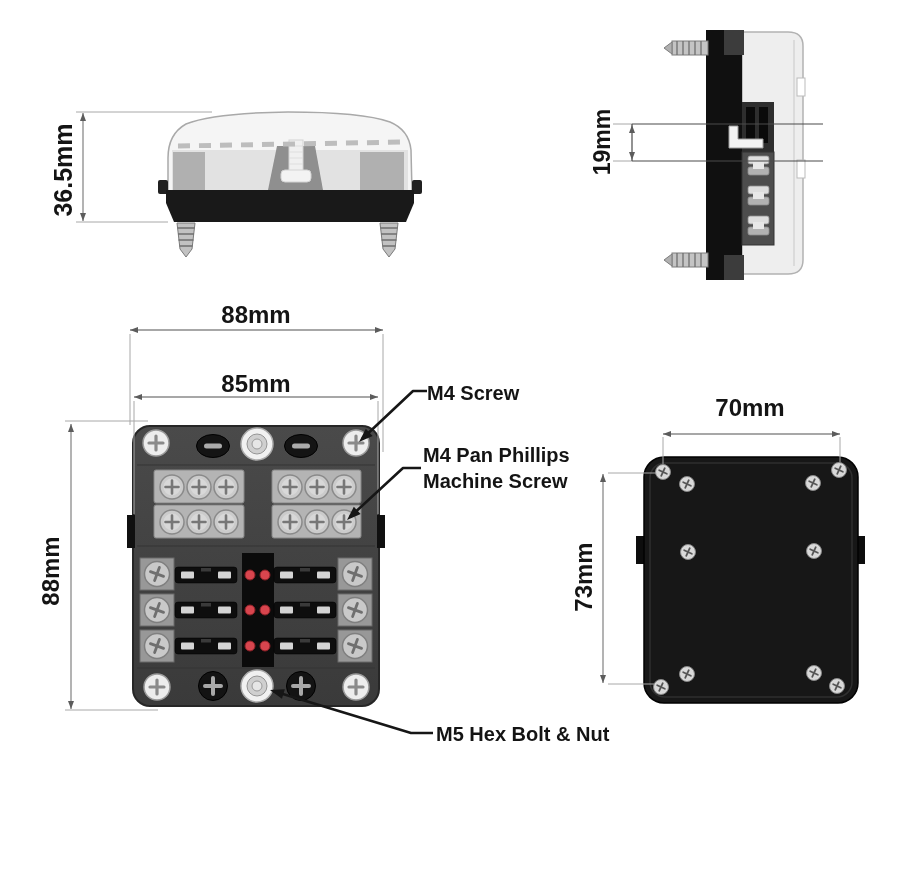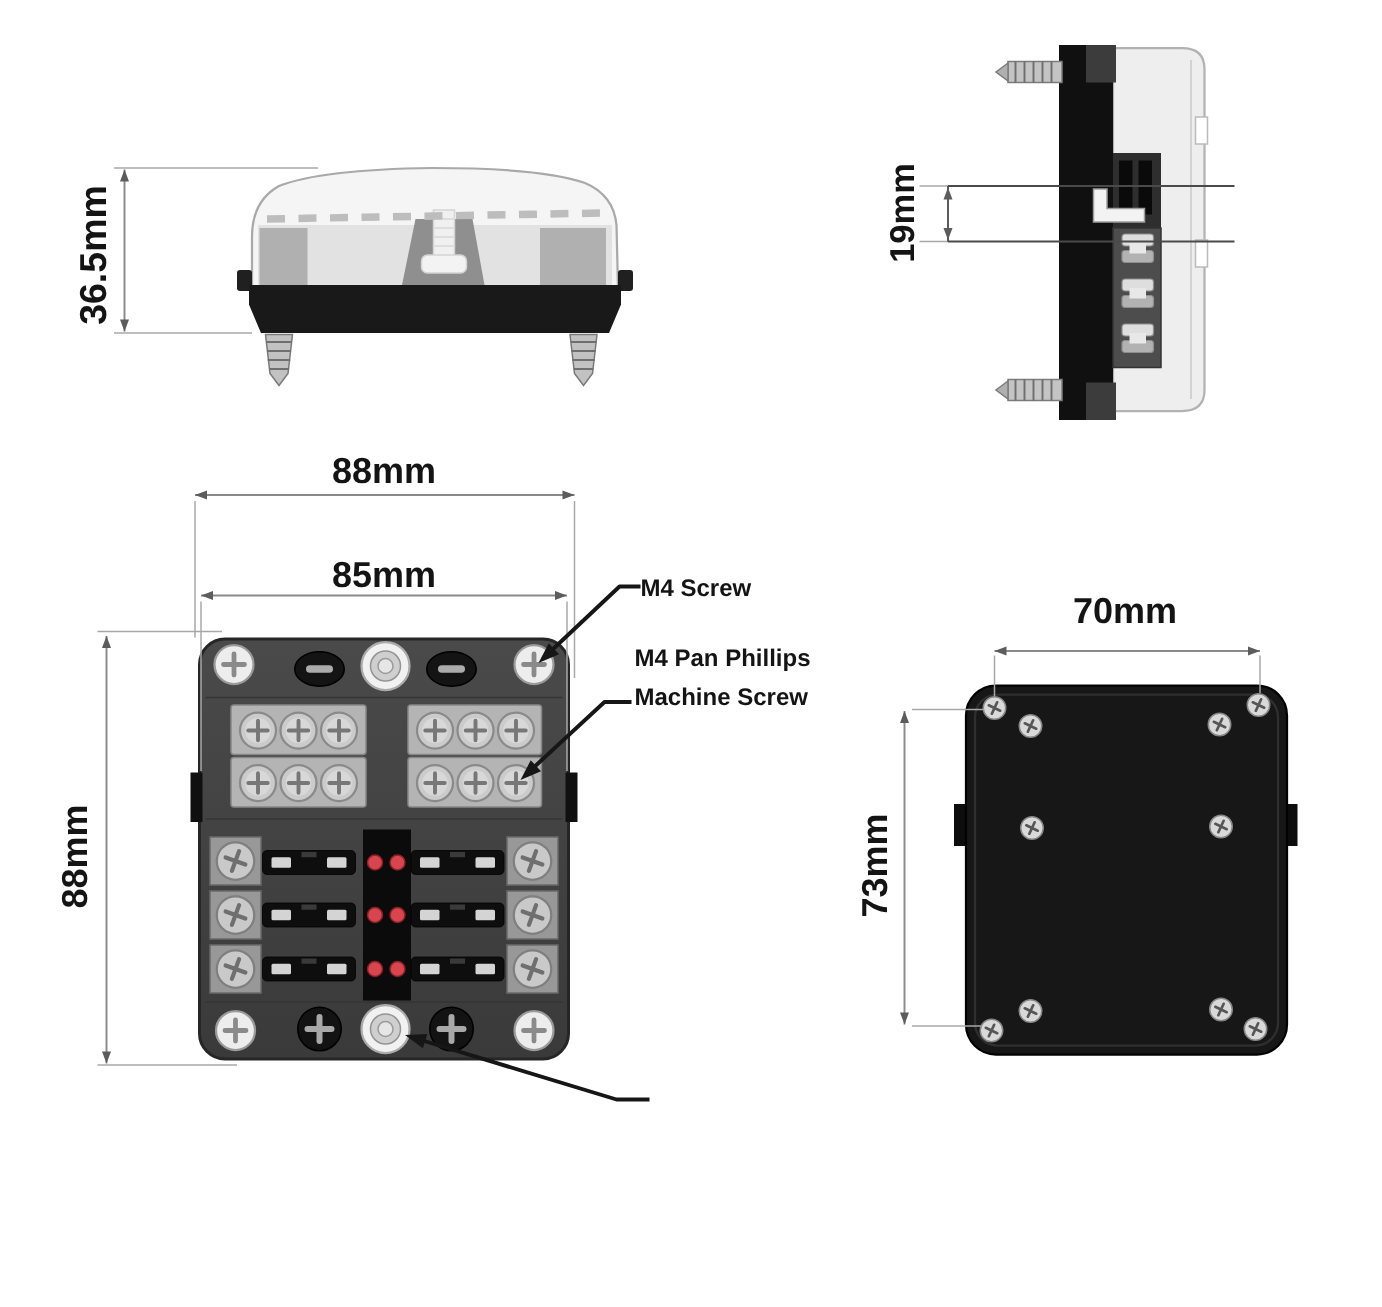--- a/index.html
+++ b/index.html
@@ -8,21 +8,21 @@
     font-family:"Liberation Sans",sans-serif;overflow:hidden;
   }
   #art{position:absolute;left:0;top:0;width:921px;height:871px;}
   .lbl{
     position:absolute;color:#141414;font-weight:bold;white-space:nowrap;
     font-size:24px;letter-spacing:0px;line-height:1;
   }
   .lbl.center{transform:translate(-50%,-50%);}
   .lbl.rot{transform:translate(-50%,-50%) rotate(-90deg);}
   .callout{
-    position:absolute;color:#141414;font-weight:bold;font-size:16px;
+    position:absolute;color:#141414;font-weight:bold;font-size:20px;
     line-height:26px;white-space:pre-line;
   }
   
   .dim{stroke:#8a8a8a;stroke-width:1.3;fill:none;}
   .ext{stroke:#a8a8a8;stroke-width:1;fill:none;}
   .lead{stroke:#161616;stroke-width:2.6;fill:none;stroke-linejoin:round;}
   .dimarr{fill:#5c5c5c;}
   .leadarr{fill:#161616;}
 </style>
 </head>
@@ -288,17 +288,18 @@
 <div class="lbl center" style="left:256px;top:384px;">85mm</div>
 
 <div class="lbl rot" style="left:51px;top:571px;">88mm</div>
 
 <div class="lbl center" style="left:750px;top:408px;">70mm</div>
 
 <div class="lbl rot" style="left:584px;top:577px;">73mm</div>
 
 <div class="callout" style="left:427px;top:380px;">M4 Screw</div>
 
-<div class="callout" style="left:423px;top:427px;">M4 Pan Phillips
+<div class="callout" style="left:423px;top:442px;">M4 Pan Phillips
 Machine Screw</div>
 
+<div class="callout" style="left:436px;top:721px;">M5 Hex Bolt &amp; Nut</div>
 
 </div>
 
 </body></html>

